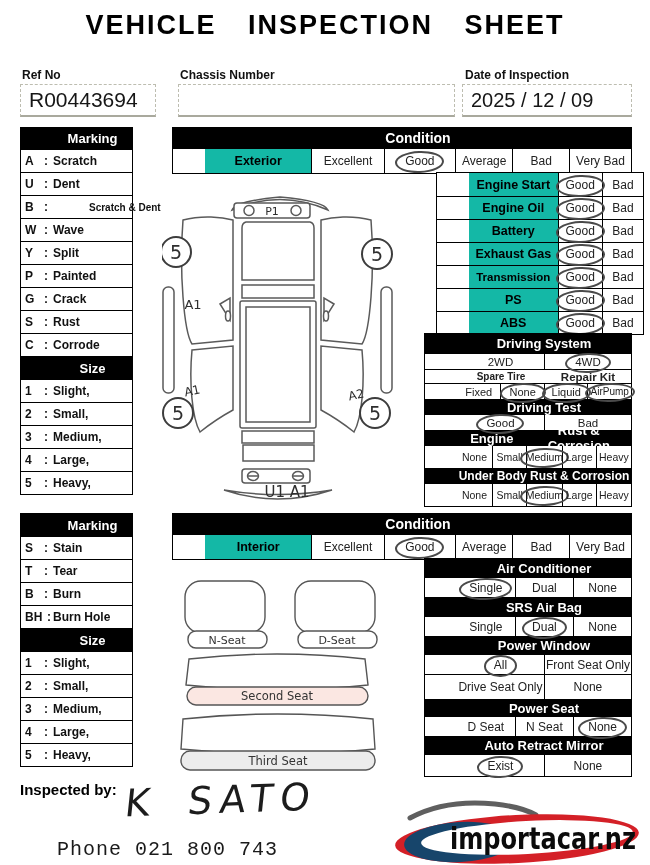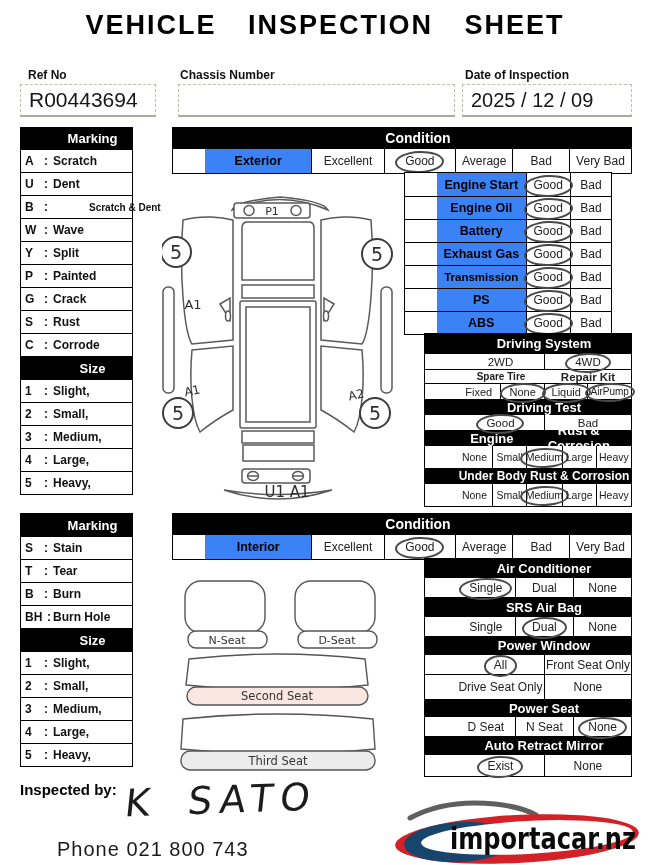--- a/index.html
+++ b/index.html
@@ -14,43 +14,43 @@
   
   .tbl{border:1px solid #000;background:#fff;}
   .tr{display:flex;box-sizing:border-box;border-top:1px solid #000;align-items:stretch;padding-left:32px;}
   .tr:first-child{border-top:none;}
   .bar{background:#000;color:#fff;font-weight:bold;display:flex;align-items:center;
        justify-content:center;font-size:13px;}
   .td{box-sizing:border-box;border-left:1px solid #000;display:flex;align-items:center;
       justify-content:center;font-size:12px;color:#222;background:#fff;min-width:0;}
   .td:first-child{border-left:none;}
   .td.bar{border-left:1px solid #fff;}
-  .green{background:#3b82f6;font-weight:bold;color:#000;font-size:12.5px;}
+  .green{background:#14b8a6;font-weight:bold;color:#000;font-size:12.5px;}
   .opt{position:relative;display:inline-block;padding:0 6px;white-space:nowrap;}
   .circled::after{content:"";position:absolute;top:-3px;bottom:-5px;left:-4px;right:-4px;
       border:2px solid #4a4a4a;border-radius:50%;transform:rotate(-2deg);pointer-events:none;}
   
   .lrow{display:flex;align-items:center;box-sizing:border-box;border-top:1px solid #000;
         font-weight:bold;font-size:12px;background:#fff;height:23px;color:#111;}
   .lcode{width:19px;padding-left:4px;flex-shrink:0;}
   .lcolon{width:9px;flex-shrink:0;}
   .ldesc{flex:1;white-space:nowrap;}
   .sm{font-size:10px;padding-left:36px;}
   .sig{font-size:38px;color:#1c1c1c;transform:rotate(-2deg) skewX(-8deg);
        letter-spacing:7px;word-spacing:12px;font-family:"DejaVu Sans",sans-serif;}
   .inspect{font-size:15px;font-weight:bold;}
-  .phone{font-size:20px;color:#1a1a1a;letter-spacing:1px;}
+  .phone{font-size:20px;color:#1a1a1a;letter-spacing:1px;font-family:Liberation Mono, monospace;}
   svg text{font-family:"DejaVu Sans",sans-serif;}
 </style>
 </head>
 <body>
 
 <div class="abs title">VEHICLE INSPECTION SHEET</div>
 
-<div class="abs flabel" style="left:28px;top:68px">Ref No</div>
+<div class="abs flabel" style="left:22px;top:68px">Ref No</div>
 <div class="abs fbox" style="left:20px;top:84px;width:136px;height:33px">
     <span>R00443694</span>
   </div>
 
 <div class="abs flabel" style="left:180px;top:68px">Chassis Number</div>
 <div class="abs fbox" style="left:178px;top:84px;width:277px;height:33px">
     <span></span>
   </div>
 
 <div class="abs flabel" style="left:465px;top:68px">Date of Inspection</div>
@@ -198,21 +198,21 @@
   </g>
   <g fill="#2e2e2e" stroke="none">
     <text x="110" y="22.5" font-size="11" text-anchor="middle">P1</text>
     <text x="31" y="117" font-size="13" text-anchor="middle">A1</text>
     <text x="30" y="203" font-size="12" text-anchor="middle" transform="rotate(-12 30 198)">A1</text>
     <text x="194" y="207" font-size="12" text-anchor="middle" transform="rotate(-12 194 202)">A2</text>
     <text x="125" y="305" font-size="15" text-anchor="middle">U1 A1</text>
   </g>
 </svg>
 
-<div class="abs tbl" style="left:404px;top:172px;width:208px">
+<div class="abs tbl" style="left:436px;top:172px;width:208px">
   <div class="tr" style="height:23px">
     <div class="td green" style="width:106px">Engine Start</div>
     <div class="td" style="width:53px">
         <span class="opt circled">Good</span>
       </div>
     <div class="td" style="width:49px">
         <span class="opt">Bad</span>
       </div>
   </div>
   <div class="tr" style="height:23px">

